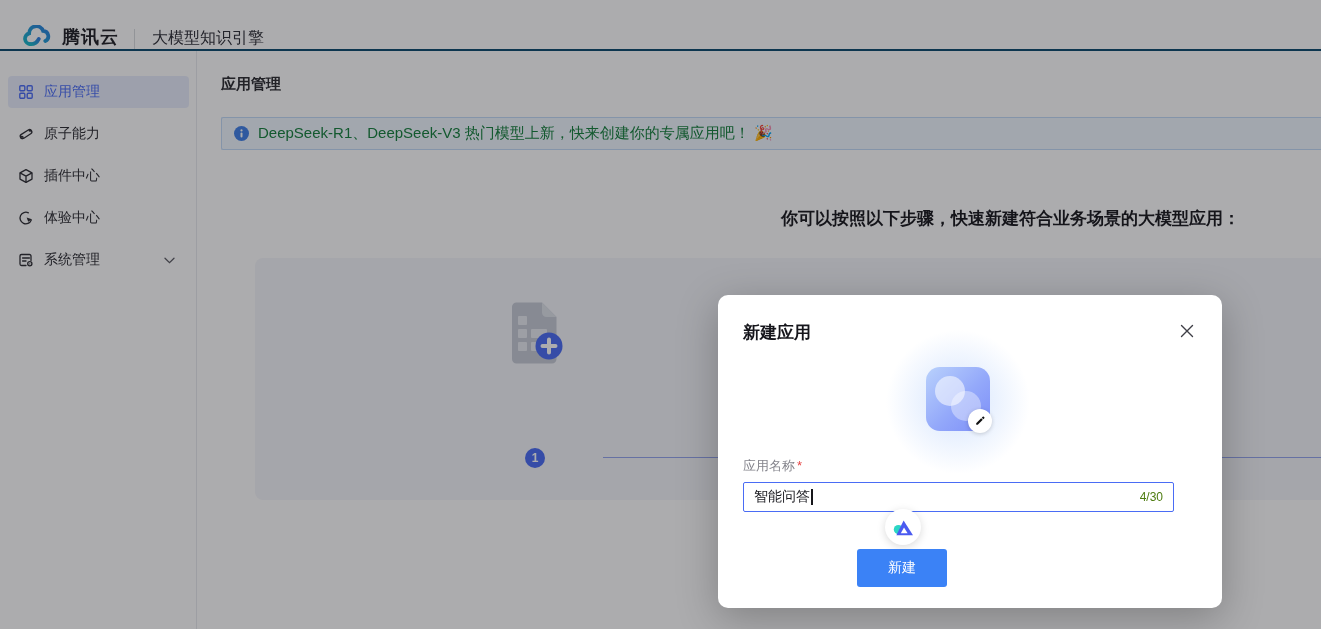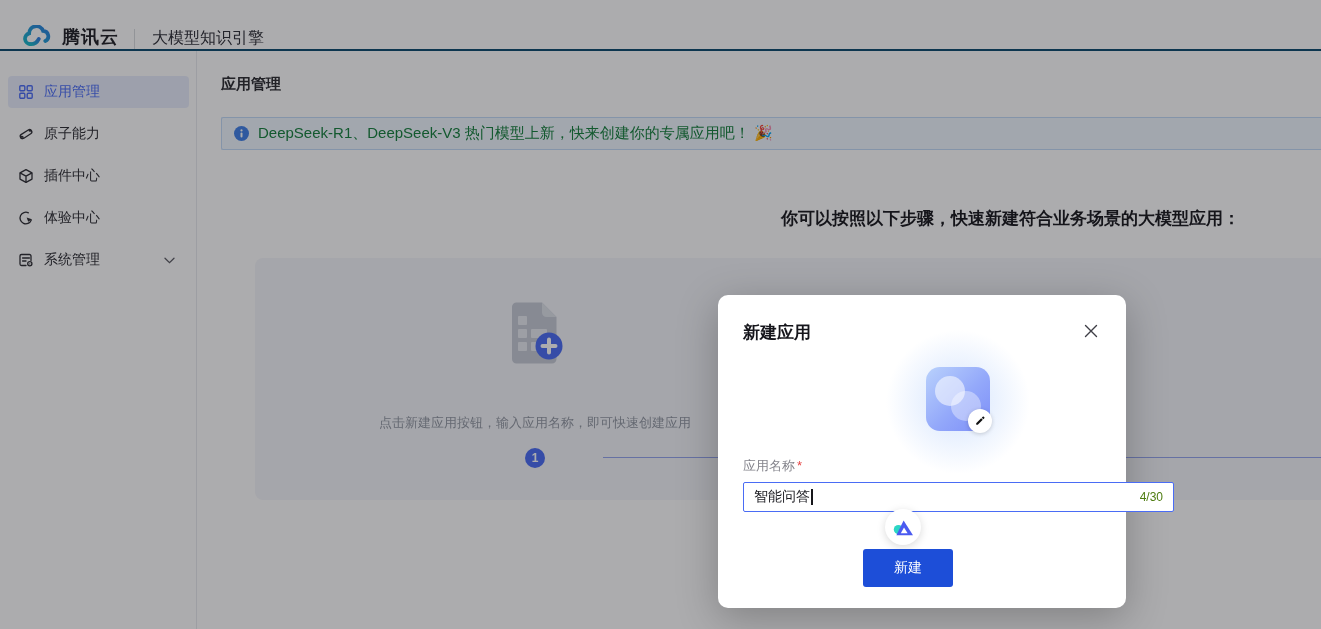--- a/index.html
+++ b/index.html
@@ -36,21 +36,21 @@
   .step1 { position:absolute; left:0; top:0; width:560px; height:100%; }
   .doc-wrap { position:absolute; left:250px; top:40px; width:58px; height:68px; }
   .step-title { position:absolute; left:0; top:127px; width:100%; text-align:center; font-size:15px; font-weight:bold; color:#26262c; }
   .step-desc { position:absolute; left:0; top:156px; width:100%; text-align:center; font-size:13px; color:#9298a3; }
   .step-num { position:absolute; left:270px; top:190px; width:20px; height:20px; border-radius:50%;
               background:#4a6cf5; color:#fff; font-size:12px; font-weight:bold; display:flex; align-items:center; justify-content:center; }
   .step-line { position:absolute; left:348px; top:199px; right:0; height:1px; background:#94a5ee; }
 
   
   .mask { position:absolute; inset:0; background:rgba(16,16,24,0.35); z-index:50; }
-  .modal { position:absolute; left:718px; top:295px; width:408px; height:313px; background:#fff;
+  .modal { position:absolute; left:718px; top:295px; width:504px; height:313px; background:#fff;
            border-radius:10px; box-shadow:0 10px 40px rgba(0,0,0,0.25); z-index:60; }
   .modal-title { position:absolute; left:25px; top:26px; font-size:17px; font-weight:bold; color:#15151b; }
   .modal-close { position:absolute; right:27px; top:28px; width:16px; height:16px; cursor:pointer; display:flex; }
   .icon-glow { position:absolute; left:158px; top:25px; width:164px; height:164px; border-radius:50%;
                background:radial-gradient(circle, rgba(198,219,253,0.75) 0%, rgba(255,255,255,0) 62%); }
   .app-icon { position:absolute; left:208px; top:72px; width:64px; height:64px; border-radius:14px;
               background:linear-gradient(135deg,#b9d1fc 0%, #93a8fa 55%, #7c8df8 100%); overflow:hidden; }
   .app-icon .swirl1 { position:absolute; left:9px; top:9px; width:30px; height:30px; border-radius:50%; background:rgba(255,255,255,0.55); }
   .app-icon .swirl2 { position:absolute; left:25px; top:24px; width:30px; height:30px; border-radius:50%; background:rgba(255,255,255,0.38); }
   .edit-badge { position:absolute; left:250px; top:114px; width:24px; height:24px; border-radius:50%; background:#fff;
@@ -59,21 +59,21 @@
   .required { color:#e64545; margin-left:2px; }
   .name-input { position:absolute; left:25px; top:187px; width:431px; height:30px; border:1px solid #4a6cf5;
                 border-radius:2px; background:#fff; display:flex; align-items:center; padding:0 10px; cursor:text; }
   .input-value { font-size:14px; color:#1c1c22; }
   .caret { display:inline-block; width:1.5px; height:16px; background:#16161a; margin-left:1px; }
   .char-count { margin-left:auto; font-size:12px; color:#4d7c0f; }
   .ime-badge { position:absolute; left:167px; top:214px; width:36px; height:36px; border-radius:50%; background:#fff;
                box-shadow:0 2px 8px rgba(0,0,0,0.15); display:flex; align-items:center; justify-content:center; }
   .btn { position:absolute; top:254px; width:90px; height:38px; border-radius:3px; font-size:14px;
          display:flex; align-items:center; justify-content:center; cursor:pointer; font-family:inherit; }
-  .btn-create { left:145px; background:#1d4ed8; color:#fff; border:none; }
+  .btn-create { left:139px; background:#3b82f6; color:#fff; border:none; }
   .btn-cancel { left:245px; background:#fff; color:#33333a; border:1px solid #dcdce2; }
 </style>
 </head>
 <body>
 
 <div class="stage">
 
   <div class="topbar">
     <svg class="brand-logo" viewBox="0 0 38 28" fill="none">
       <defs>
@@ -171,21 +171,20 @@
             <path d="M37 4.5 L51.5 19 H41.5 a4.5 4.5 0 0 1 -4.5 -4.5 Z" fill="#dfe3ea"></path>
             <rect x="13" y="18" width="9" height="9" rx="1" fill="#e9ecf1"></rect>
             <rect x="13" y="31" width="9" height="9" rx="1" fill="#e9ecf1"></rect>
             <rect x="26" y="31" width="16" height="9" rx="1" fill="#e9ecf1"></rect>
             <rect x="13" y="44" width="9" height="9" rx="1" fill="#e9ecf1"></rect>
             <rect x="26" y="44" width="16" height="9" rx="1" fill="#e9ecf1"></rect>
             <circle cx="44" cy="48" r="13.5" fill="#4a6cf5"></circle>
             <path d="M44 41.5 V54.5 M37.5 48 H50.5" stroke="#fff" stroke-width="4" stroke-linecap="round"></path>
           </svg>
         </div>
-        <div class="step-desc">点击新建应用按钮，输入应用名称，即可快速创建应用</div>
         <div class="step-num">1</div>
       </div>
     </div>
   </div>
 
   <div class="mask"></div>
 
   <div class="modal">
     <div class="modal-title">新建应用</div>
     <div class="modal-close">

